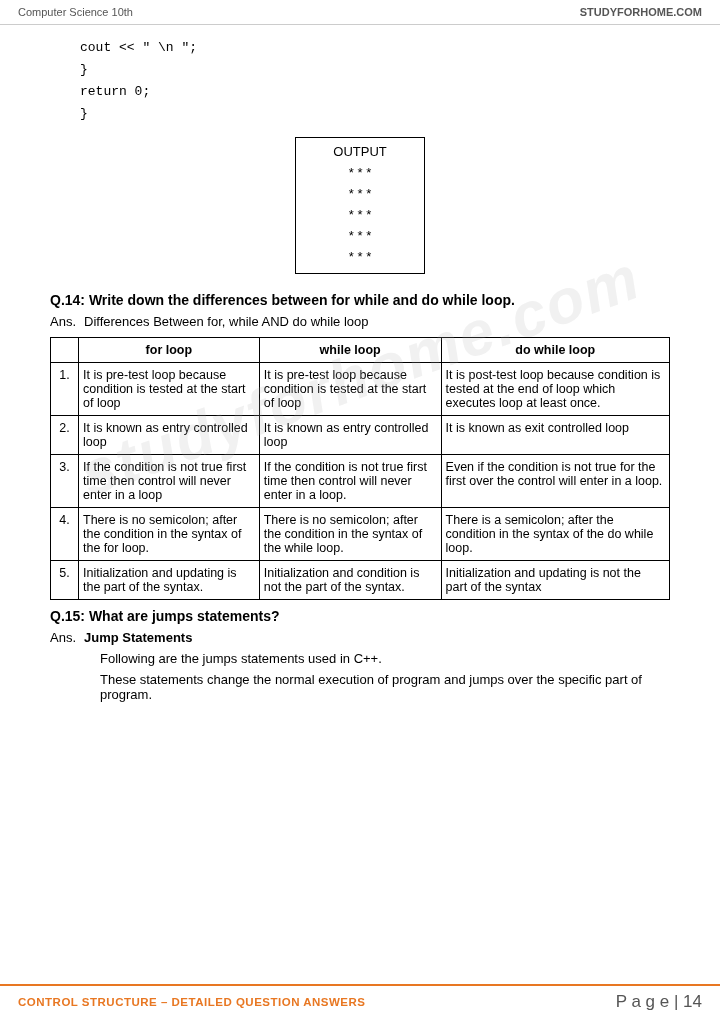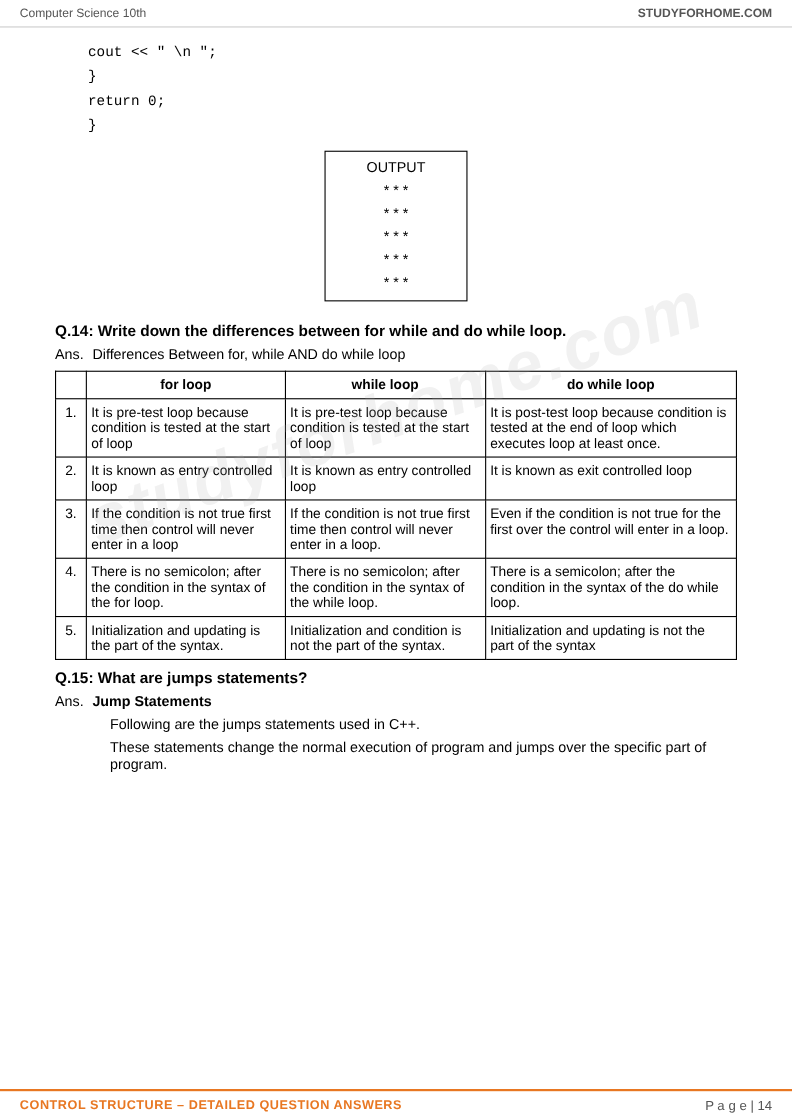--- a/index.html
+++ b/index.html
@@ -108,21 +108,21 @@
       padding: 6px 18px;
       border-top: 2px solid #e87722;
     }
     .footer-left {
       color: #e87722;
       font-weight: bold;
       font-size: 11.5px;
       letter-spacing: 0.5px;
     }
     .footer-right {
-      font-size: 12px;
+      font-size: 17px;
       color: #555;
     }
     .watermark {
       position: absolute;
       top: 340px;
       left: 50%;
       transform: translateX(-50%) rotate(-20deg);
       font-size: 62px;
       font-style: italic;
       font-weight: bold;

